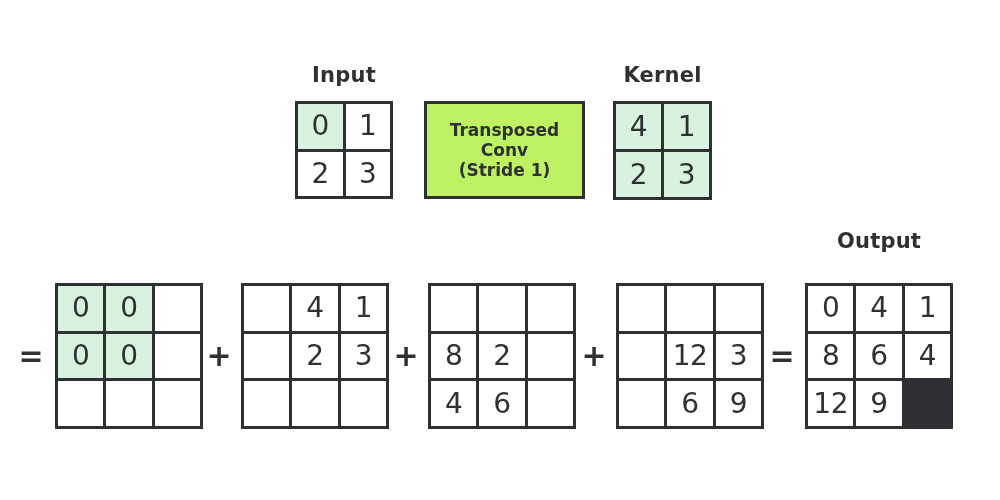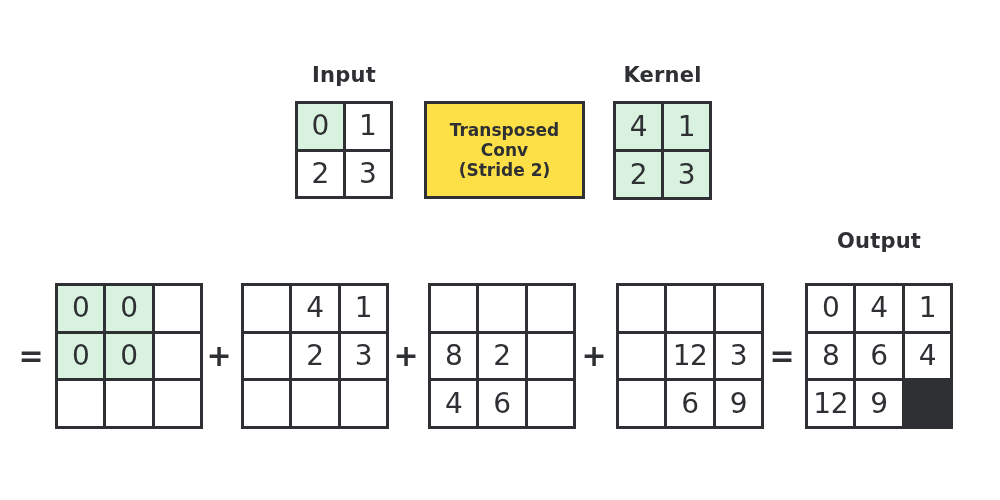--- a/index.html
+++ b/index.html
@@ -65,21 +65,21 @@
 
   
   #grid-input  { left: 295px; top: 101px; width: 98px;  height: 98px; }
   #grid-kernel { left: 613px; top: 101px; width: 99px;  height: 99px; }
 
   #op-box {
     position: absolute;
     left: 424px; top: 101px;
     width: 161px; height: 98px;
     border: 3px solid #2e3033;
-    background: #fde047;
+    background: #bef264;
     box-sizing: border-box;
     display: flex;
     flex-direction: column;
     align-items: center;
     justify-content: center;
     text-align: center;
   }
   #op-box .line {
     font-size: 17px;
     font-weight: bold;
@@ -126,21 +126,21 @@
   <div class="grid g2" id="grid-input">
       <div class="cell hl">0</div>
       <div class="cell">1</div>
       <div class="cell">2</div>
       <div class="cell">3</div>
     </div>
 
   <div id="op-box">
     <div class="line">Transposed</div>
     <div class="line">Conv</div>
-    <div class="line">(Stride 2)</div>
+    <div class="line">(Stride 1)</div>
   </div>
 
   <div class="grid g2" id="grid-kernel">
       <div class="cell hl">4</div>
       <div class="cell hl">1</div>
       <div class="cell hl">2</div>
       <div class="cell hl">3</div>
     </div>
 
   <div class="operator" id="eq-left">=</div>

